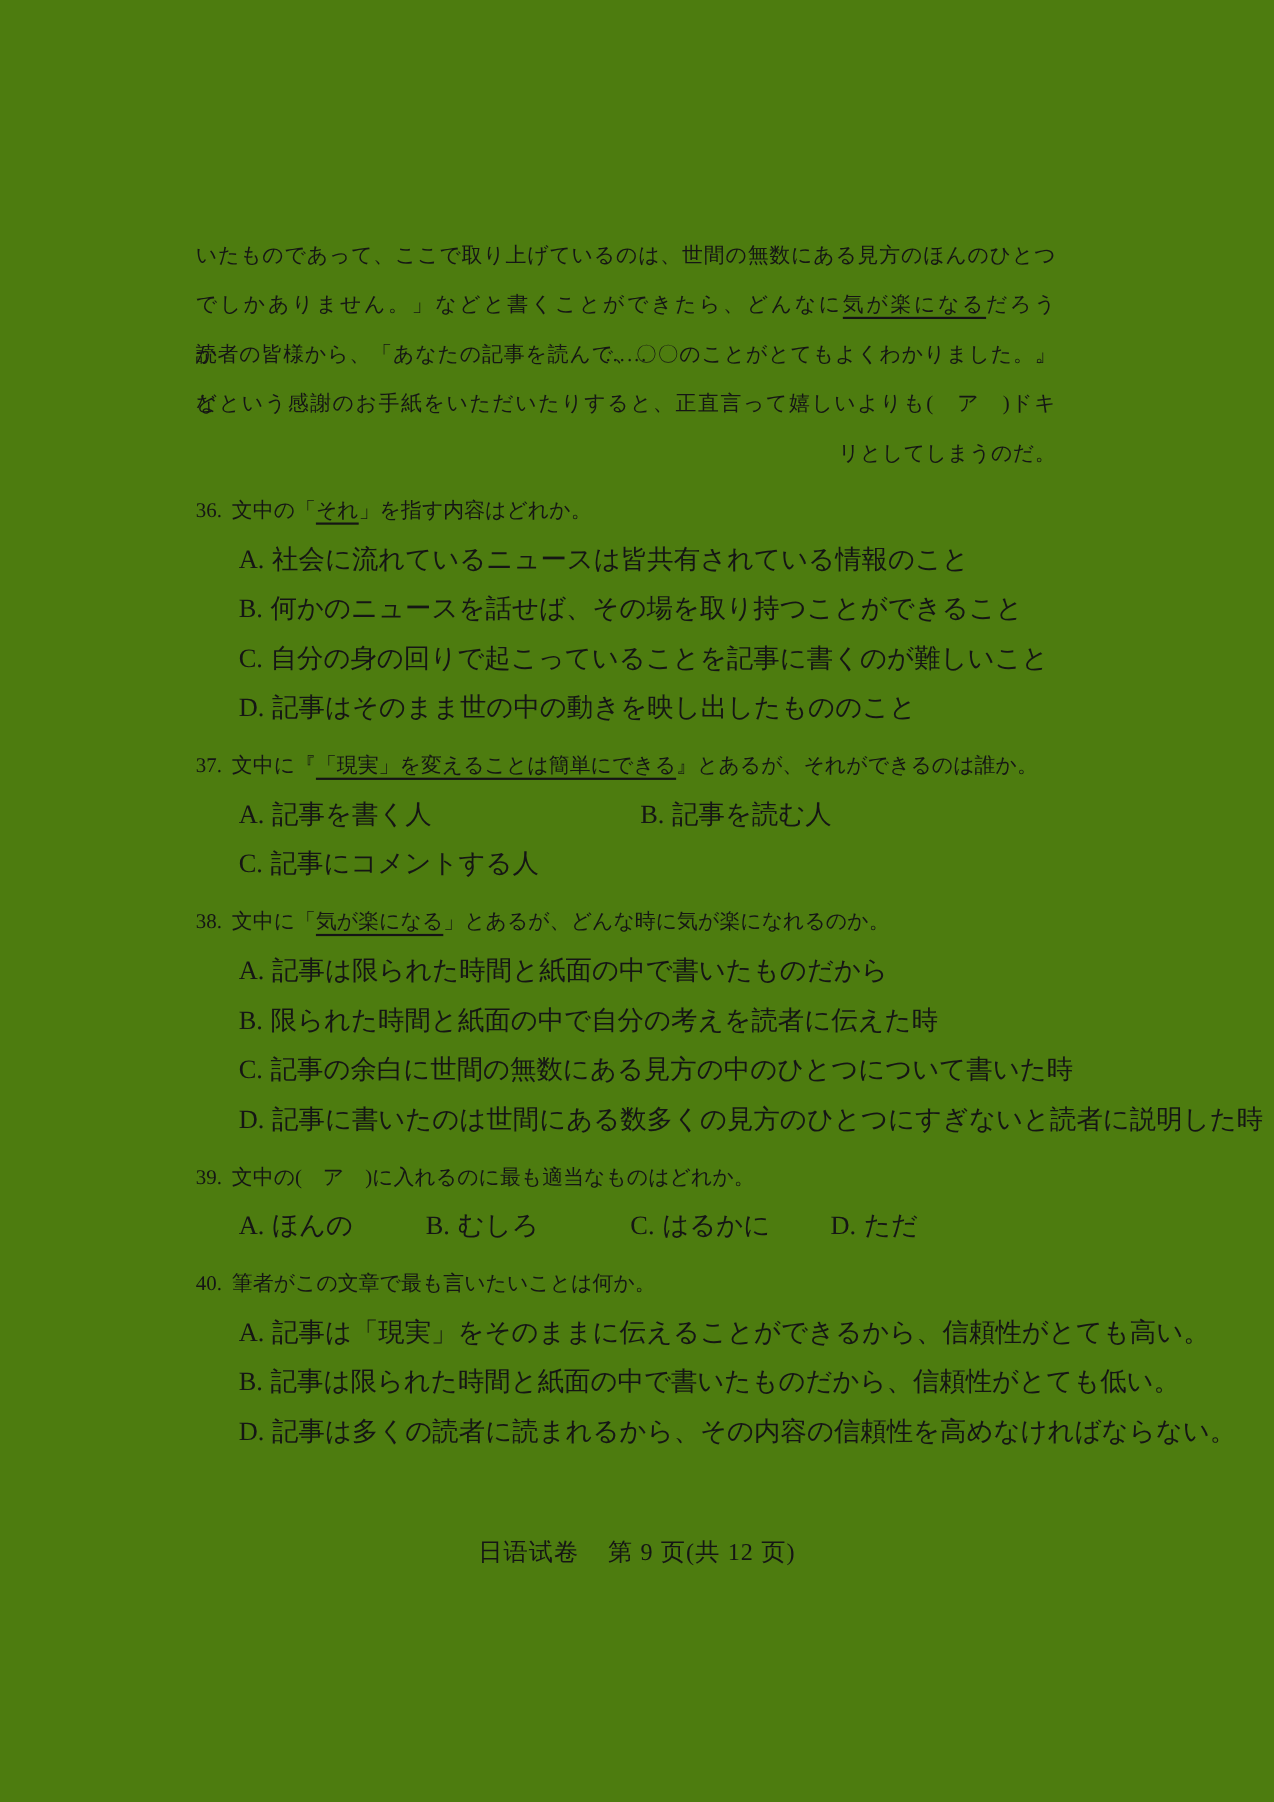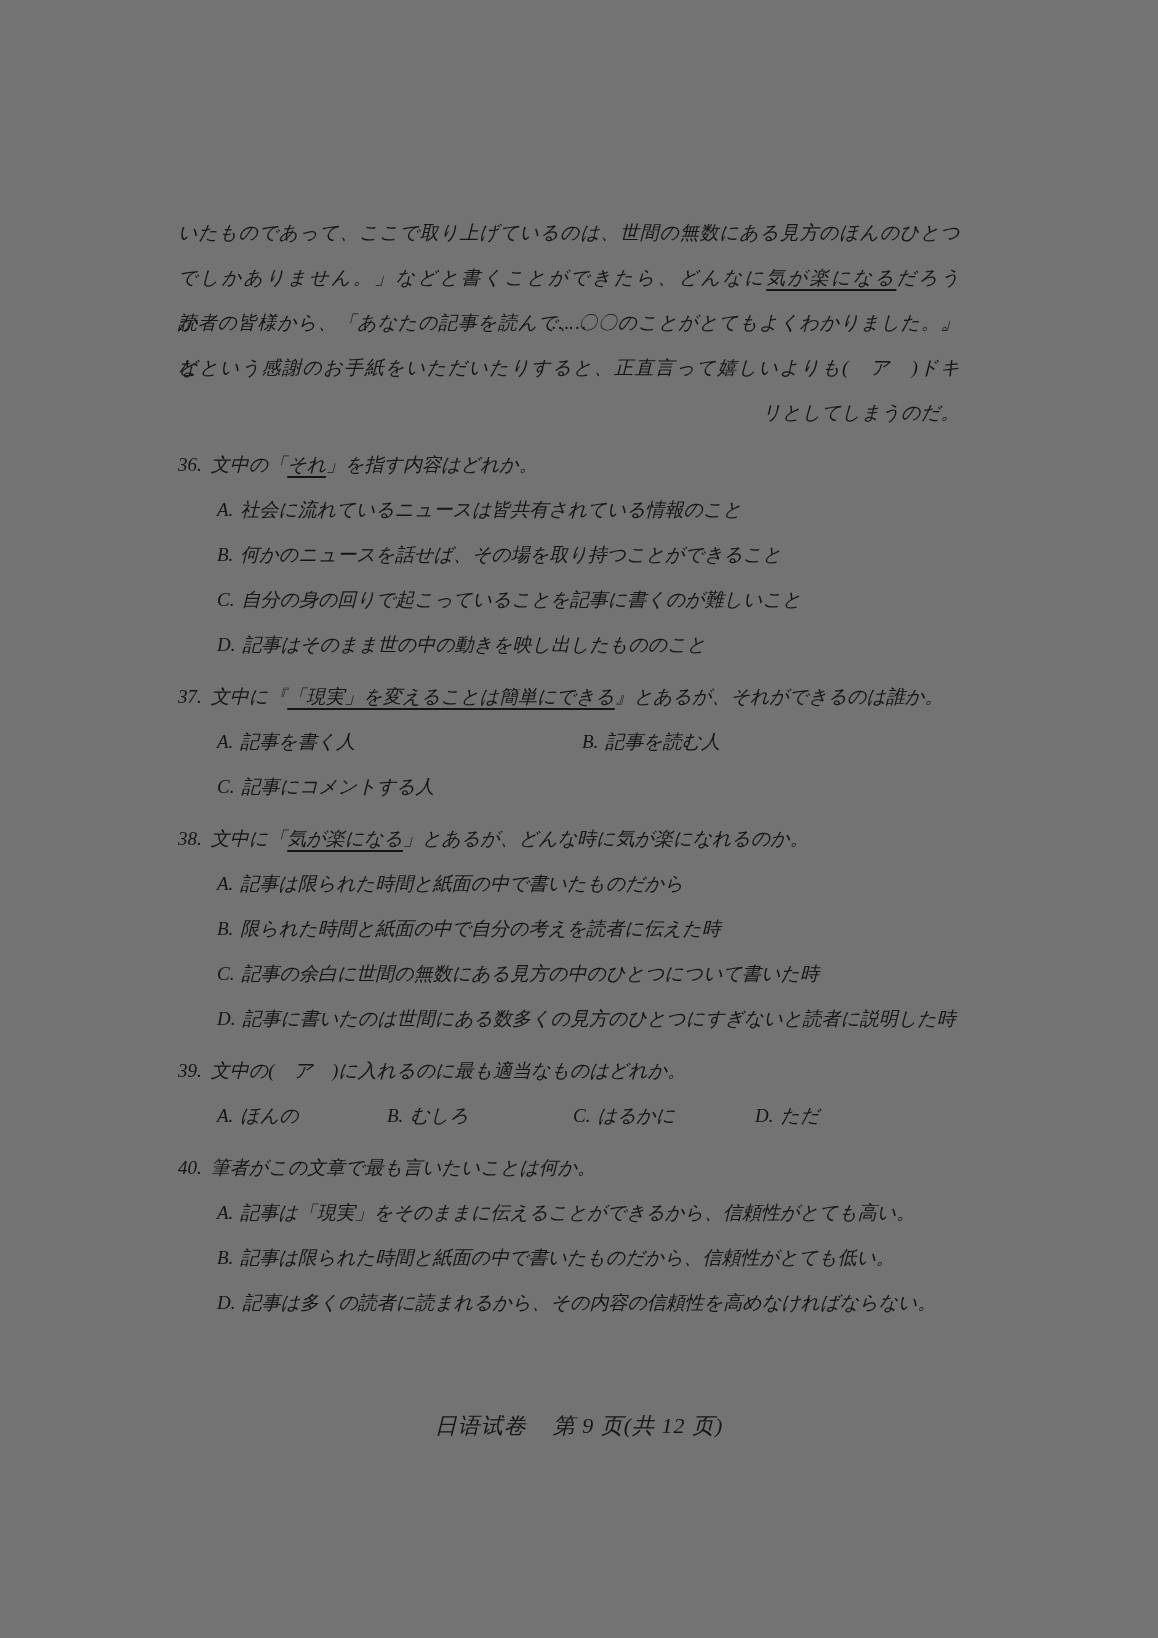--- a/index.html
+++ b/index.html
@@ -11,22 +11,21 @@
     position: relative;
     width: 1158px;
     height: 1638px;
     overflow: hidden;
     color: #151515;
     font-family: "Liberation Serif", "DejaVu Serif", serif;
   }
   .sheet {
     position: absolute;
     inset: 0;
-    background: #737373;
-    font-style: italic;
+    background: #4d7c0f;
   }
   .content {
     position: absolute;
     left: 178px;
     top: 210px;
     width: 782px;
   }
   .pline {
     font-size: 19px;
     line-height: 45px;
@@ -46,21 +45,21 @@
     line-height: 45px;
     height: 45px;
     white-space: nowrap;
   }
   .q-num {
     display: inline-block;
     margin-right: 9px;
   }
   .opt-list .option,
   .opt-grid .option {
-    font-size: 19px;
+    font-size: 24px;
     line-height: 45px;
     height: 45px;
     white-space: nowrap;
   }
   .opt-list .option {
     padding-left: 39px;
   }
   .opt-grid {
     padding-left: 39px;
     display: grid;
@@ -86,21 +85,20 @@
     left: 0;
     width: 100%;
     text-align: center;
     font-size: 22px;
     line-height: 30px;
     letter-spacing: 1px;
   }
   .doc-title {
     display: inline-block;
     margin-right: 26px;
-    margin-top: 15px;
   }
 </style>
 </head>
 <body>
 
 <div class="sheet">
   <div class="content">
     <section id="passage">
         <div class="pline fill"><span>いたものであって、ここで取り上げているのは、世間の無数にある見方のほんのひとつ</span></div>
         <div class="pline fill"><span>でしかありません。」などと書くことができたら、どんなに</span><span class="u">気が楽になる</span><span>だろうか……。</span></div>

